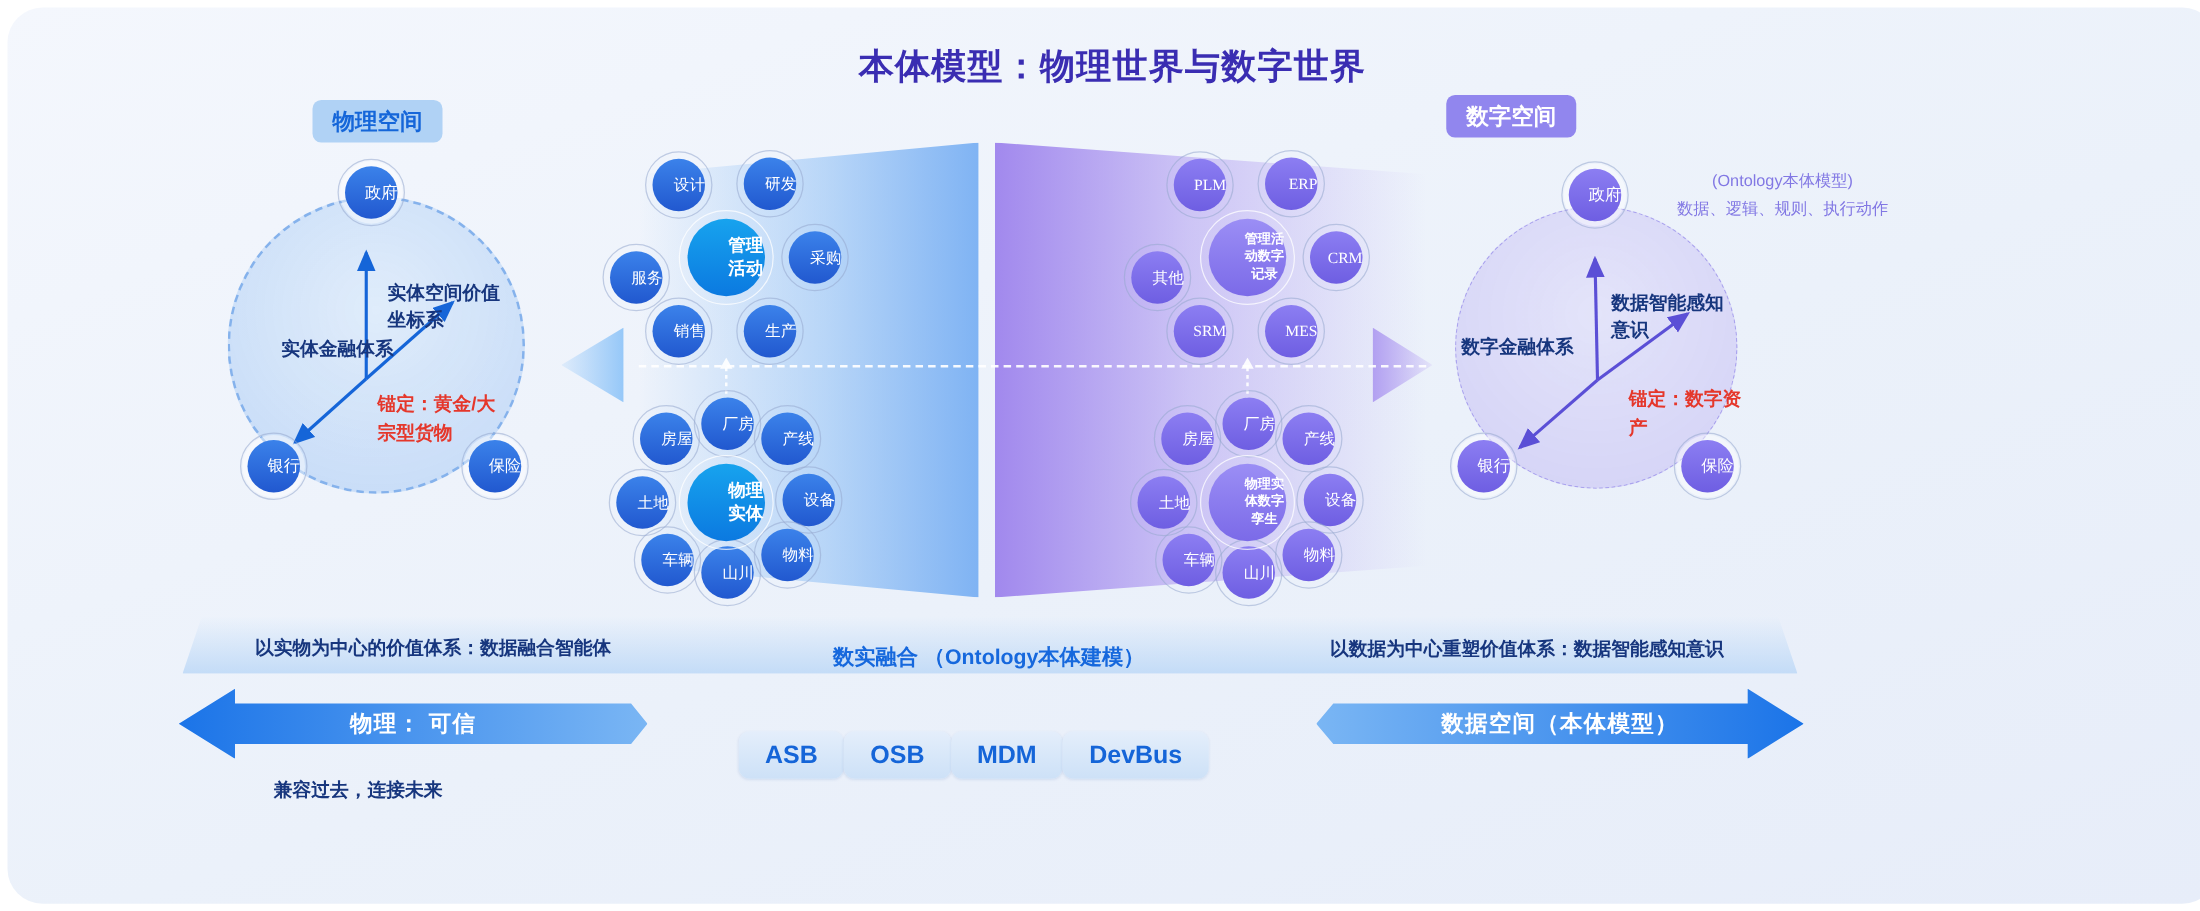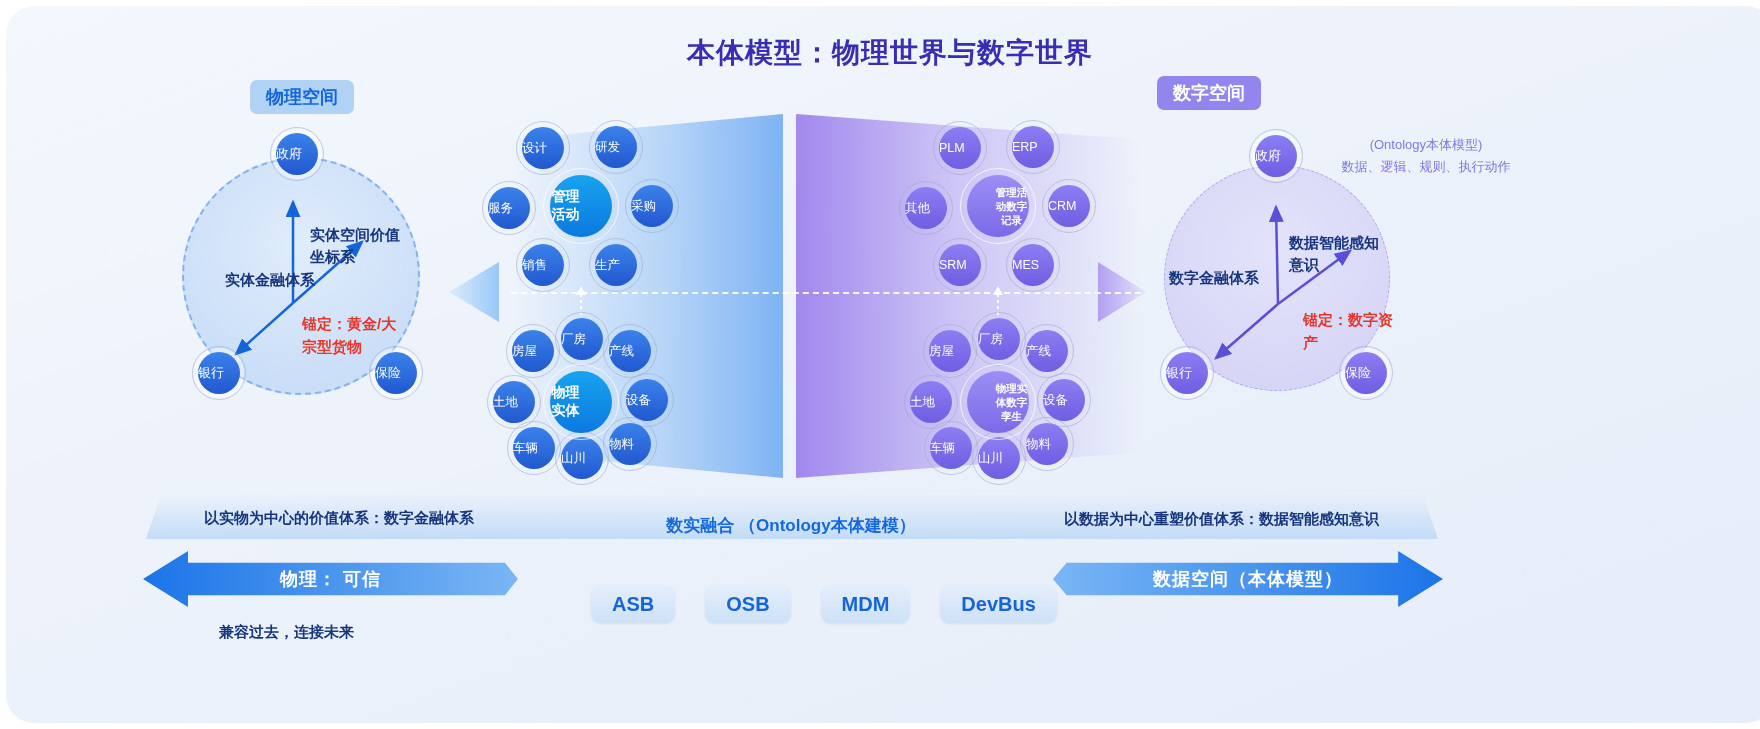--- a/index.html
+++ b/index.html
@@ -43,54 +43,54 @@
   .lbl{color:#17367e;font-weight:700;font-size:15px;line-height:1.45;z-index:4;}
   .axisLblL{left:304px;top:218px;width:100px;}
   .sideLblL{left:190px;top:263px;margin-left:29px;}
   .axisLblR{left:1283px;top:226px;width:100px;}
   .sideLblR{left:1163px;top:261px;}
   .anchor{color:#e5372b;font-weight:700;font-size:15px;line-height:1.5;word-break:break-all;z-index:4;}
   .anchorL{left:296px;top:307px;width:96px;}
   .anchorR{left:1297px;top:303px;width:92px;}
 
   
-  .nd{position:absolute;border-radius:50%;display:flex;align-items:center;justify-content:flex-start;
-      text-align:center;color:#fff;transform:translate(-50%,-50%);z-index:3;}
+  .nd{position:absolute;border-radius:50%;display:flex;align-items:center;justify-content:flex-end;
+      text-align:center;color:#fff;transform:translate(-50%,-50%);z-index:3;font-family:Liberation Serif, serif;}
   .nd::after{content:"";position:absolute;inset:-6px;border:1px solid rgba(150,168,205,.55);border-radius:50%;}
   .sat{width:42px;height:42px;font-size:12.5px;line-height:1.15;}
   .hub{width:62px;height:62px;left:0;top:0;font-weight:700;}
   .hub::after{inset:-7px;border-color:rgba(255,255,255,.75);}
   .cnode{width:42px;height:42px;font-size:13px;box-shadow:0 0 0 4px rgba(255,255,255,.45);}
   .nb{background:linear-gradient(180deg,#3b82ea,#2158cf);}
   .nbc{background:linear-gradient(180deg,#17a3ee,#0b79e0);}
   .np{background:linear-gradient(180deg,#8c7ef2,#6e5ee2);}
   .npc{background:linear-gradient(180deg,#9b8ef5,#7b6ae8);}
   .c{position:absolute;width:0;height:0;z-index:3;}
   .t2{width:2.2em;font-size:14px;}
   .t4{width:4.8em;font-size:10.5px;font-weight:600;line-height:1.35;margin-left:27px;}
   
-  .p6-0{left:-38px;top:-58px}.p6-1{left:35px;top:-59px}.p6-2{left:-72px;top:2px}
+  .p6-0{left:-38px;top:-58px}.p6-1{left:35px;top:-59px}.p6-2{left:-72px;top:16px}
   .p6-3{left:71px;top:0}.p6-4{left:-38px;top:59px}.p6-5{left:35px;top:59px}
   
   .p8-0{left:-48px;top:-51px}.p8-1{left:1px;top:-63px}.p8-2{left:49px;top:-51px}
   .p8-3{left:-67px;top:0}.p8-4{left:66px;top:-2px}.p8-5{left:-47px;top:46px}
   .p8-6{left:49px;top:42px}.p8-7{left:1px;top:56px}
 
   
   .band{left:140px;top:487px;width:1292px;height:46px;z-index:1;
     background:linear-gradient(180deg,rgba(235,243,252,.1),rgba(192,218,247,.92));
     clip-path:polygon(1.2% 0,98.8% 0,100% 100%,0 100%);}
   .capL{left:198px;top:503px;font-size:15px;font-weight:600;color:#17367e;z-index:2;}
   .capC{left:590px;top:508px;width:390px;text-align:center;font-size:17px;font-weight:700;color:#1668dd;z-index:2;}
   .capR{left:1058px;top:504px;font-size:15px;font-weight:600;color:#17367e;z-index:2;}
   .band2{left:588px;top:531px;width:392px;height:26px;z-index:1;display:flex;align-items:center;justify-content:center;
     background:linear-gradient(180deg,rgba(255,255,255,.15),rgba(183,213,246,.9));
     clip-path:polygon(2.5% 0,97.5% 0,100% 100%,0 100%);
     color:#1668dd;font-weight:700;font-size:14px;}
-  .chips{left:585px;top:579px;display:flex;gap:30px;z-index:2;}
+  .chips{left:585px;top:579px;display:flex;gap:0;z-index:2;}
   .chip{height:38px;padding:0 21px;border-radius:9px;display:flex;align-items:center;justify-content:center;
     background:linear-gradient(180deg,#e4eefb,#cde1f7);color:#1565d8;font-weight:700;font-size:20px;
     box-shadow:0 1px 2px rgba(40,90,170,.12);}
   .bigarrow{height:56px;display:flex;align-items:center;justify-content:center;
     color:#fff;font-weight:700;font-size:18px;letter-spacing:1px;z-index:2;}
   .arrL{left:137px;top:545px;width:375px;
     background:linear-gradient(90deg,#1b74e8,#7ab6f4);
     clip-path:polygon(0 50%,12% 0,12% 21%,96.5% 21%,100% 50%,96.5% 79%,12% 79%,12% 100%);}
   .arrR{left:1047px;top:545px;width:390px;
     background:linear-gradient(90deg,#7ab6f4,#1b74e8);
@@ -281,21 +281,21 @@
       </div>
     <div class="nd sat np p8-7">
         <span>山川</span>
       </div>
     <div class="nd hub npc">
         <span class="t4">物理实体数字孪生</span>
       </div>
   </div>
 
   <div class="abs band"></div>
-  <div class="abs capL">以实物为中心的价值体系：数字金融体系</div>
+  <div class="abs capL">以实物为中心的价值体系：数据融合智能体</div>
   <div class="abs capC">数实融合 （Ontology本体建模）</div>
   <div class="abs capR">以数据为中心重塑价值体系：数据智能感知意识</div>
 
   <div class="abs bigarrow arrL">
     <span>物理： 可信</span>
   </div>
   <div class="abs bigarrow arrR">
     <span>数据空间（本体模型）</span>
   </div>
 

